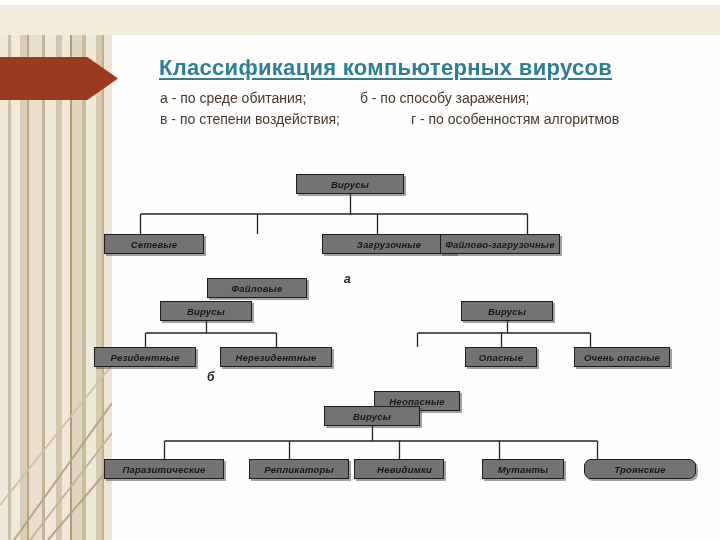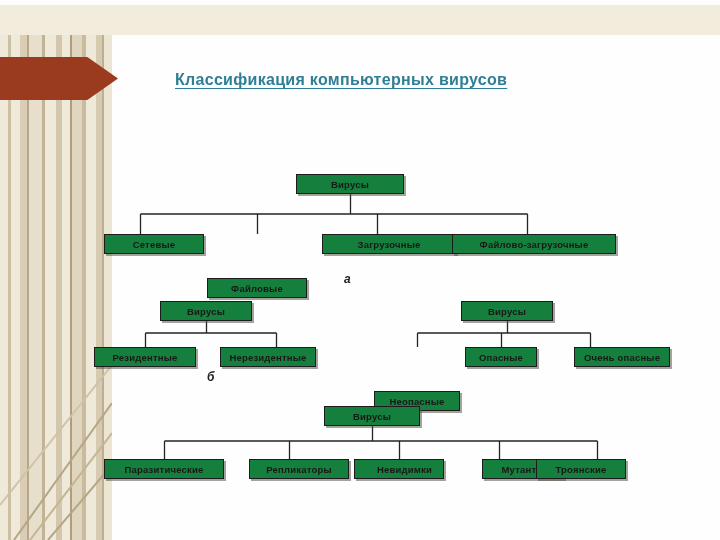--- a/index.html
+++ b/index.html
@@ -21,38 +21,39 @@
       #c9bb9e 82px 86px, #efe9d9 86px 96px, #d6cab1 96px 102px, #bfae8f 102px 104px,
       #ece5d3 104px 112px);
   }
   .band-fan { position:absolute; left:0; top:0; }
   .red-arrow {
     position:absolute; left:0; top:57px; width:118px; height:43px;
     background:#9a3a1e;
     clip-path:polygon(0 0, 74% 0, 100% 50%, 74% 100%, 0 100%);
   }
   .title {
-    position:absolute; left:159px; top:55px; margin:16px;
-    font-size:16px; font-weight:bold; letter-spacing:0.3px;
+    position:absolute; left:159px; top:55px; margin:0;
+    font-size:22px; font-weight:bold; letter-spacing:0.3px;
     color:#2e7e96; text-decoration:underline; text-underline-offset:3px;
   }
   .legend {
     position:absolute; left:160px; top:88px;
     font-size:14px; line-height:21px; color:#45382a;
   }
   .legend-line { white-space:nowrap; }
   .leg-col-1a { display:inline-block; width:196px; }
   .leg-col-2a { display:inline-block; width:247px; }
   .node {
     position:absolute; height:20px; box-sizing:border-box;
-    border:1.4px solid #1c1c1c; background:#15803d;
+    border:1.4px solid #1c1c1c; background:#737373;
     box-shadow:2px 2px 0 rgba(90,85,78,0.55);
     display:flex; align-items:center; justify-content:center;
     font-size:9.5px; font-weight:bold; color:#181818; letter-spacing:0.2px;
     white-space:nowrap;
+    font-style:italic;
   }
   .tree-label {
     position:absolute; font-size:12px; font-weight:bold; font-style:italic;
     color:#222;
   }
   .connectors { position:absolute; left:0; top:0; pointer-events:none; }
 </style>
 </head>
 <body>
 
@@ -67,20 +68,28 @@
       <line x1="48" y1="505" x2="112" y2="430" stroke="#b6a685" stroke-width="2"></line>
       <line x1="0" y1="470" x2="112" y2="330" stroke="#cfc2a5" stroke-width="2"></line>
     </svg>
   </div>
 
   <div class="red-arrow"></div>
 
   <h1 class="title">Классификация компьютерных вирусов</h1>
 
   <div class="legend">
+    <div class="legend-line">
+      <span class="leg-col-1a">а - по среде обитания;</span>
+      <span>б - по способу заражения;</span>
+    </div>
+    <div class="legend-line">
+      <span class="leg-col-2a">в - по степени воздействия;</span>
+      <span>г - по особенностям алгоритмов</span>
+    </div>
   </div>
 
   <div>
 
     <svg class="connectors" width="720" height="540" viewBox="0 0 720 540">
       <g stroke="#232323" stroke-width="1.3">
 
         <line x1="350.5" y1="194" x2="350.5" y2="214"></line>
         <line x1="140.5" y1="214" x2="527.5" y2="214"></line>
         <line x1="140.5" y1="214" x2="140.5" y2="234"></line>
@@ -106,34 +115,34 @@
         <line x1="399.5" y1="441" x2="399.5" y2="459"></line>
         <line x1="499.5" y1="441" x2="499.5" y2="459"></line>
         <line x1="597.5" y1="441" x2="597.5" y2="459"></line>
       </g>
     </svg>
 
     <div class="node" style="left:296px;top:174px;width:108px;">Вирусы</div>
     <div class="node" style="left:104px;top:234px;width:100px;">Сетевые</div>
     <div class="node" style="left:207px;top:234px;width:100px;margin-top:44px;">Файловые</div>
     <div class="node" style="left:322px;top:234px;width:134px;">Загрузочные</div>
-    <div class="node" style="left:452px;top:234px;width:164px;">Файлово-загрузочные</div>
+    <div class="node" style="left:440px;top:234px;width:120px;">Файлово-загрузочные</div>
     <div class="tree-label" style="left:344px;top:272px;">а</div>
 
     <div class="node" style="left:160px;top:301px;width:92px;">Вирусы</div>
     <div class="node" style="left:94px;top:347px;width:102px;">Резидентные</div>
-    <div class="node" style="left:220px;top:347px;width:96px;">Нерезидентные</div>
+    <div class="node" style="left:220px;top:347px;width:112px;">Нерезидентные</div>
     <div class="tree-label" style="left:207px;top:370px;">б</div>
 
     <div class="node" style="left:461px;top:301px;width:92px;">Вирусы</div>
     <div class="node" style="left:374px;top:347px;width:86px;margin-top:44px;">Неопасные</div>
     <div class="node" style="left:465px;top:347px;width:72px;">Опасные</div>
     <div class="node" style="left:574px;top:347px;width:96px;">Очень опасные</div>
 
     <div class="node" style="left:324px;top:406px;width:96px;">Вирусы</div>
     <div class="node" style="left:104px;top:459px;width:120px;">Паразитические</div>
     <div class="node" style="left:249px;top:459px;width:100px;">Репликаторы</div>
     <div class="node" style="left:354px;top:459px;width:90px;padding-left:11px;">Невидимки</div>
     <div class="node" style="left:458px;top:459px;width:82px;margin-left:24px;">Мутанты</div>
-    <div class="node" style="left:536px;top:459px;width:90px;">Троянские</div>
+    <div class="node" style="left:584px;top:459px;width:112px;border-radius:7px;">Троянские</div>
 
   </div>
 </div>
 
 </body></html>

